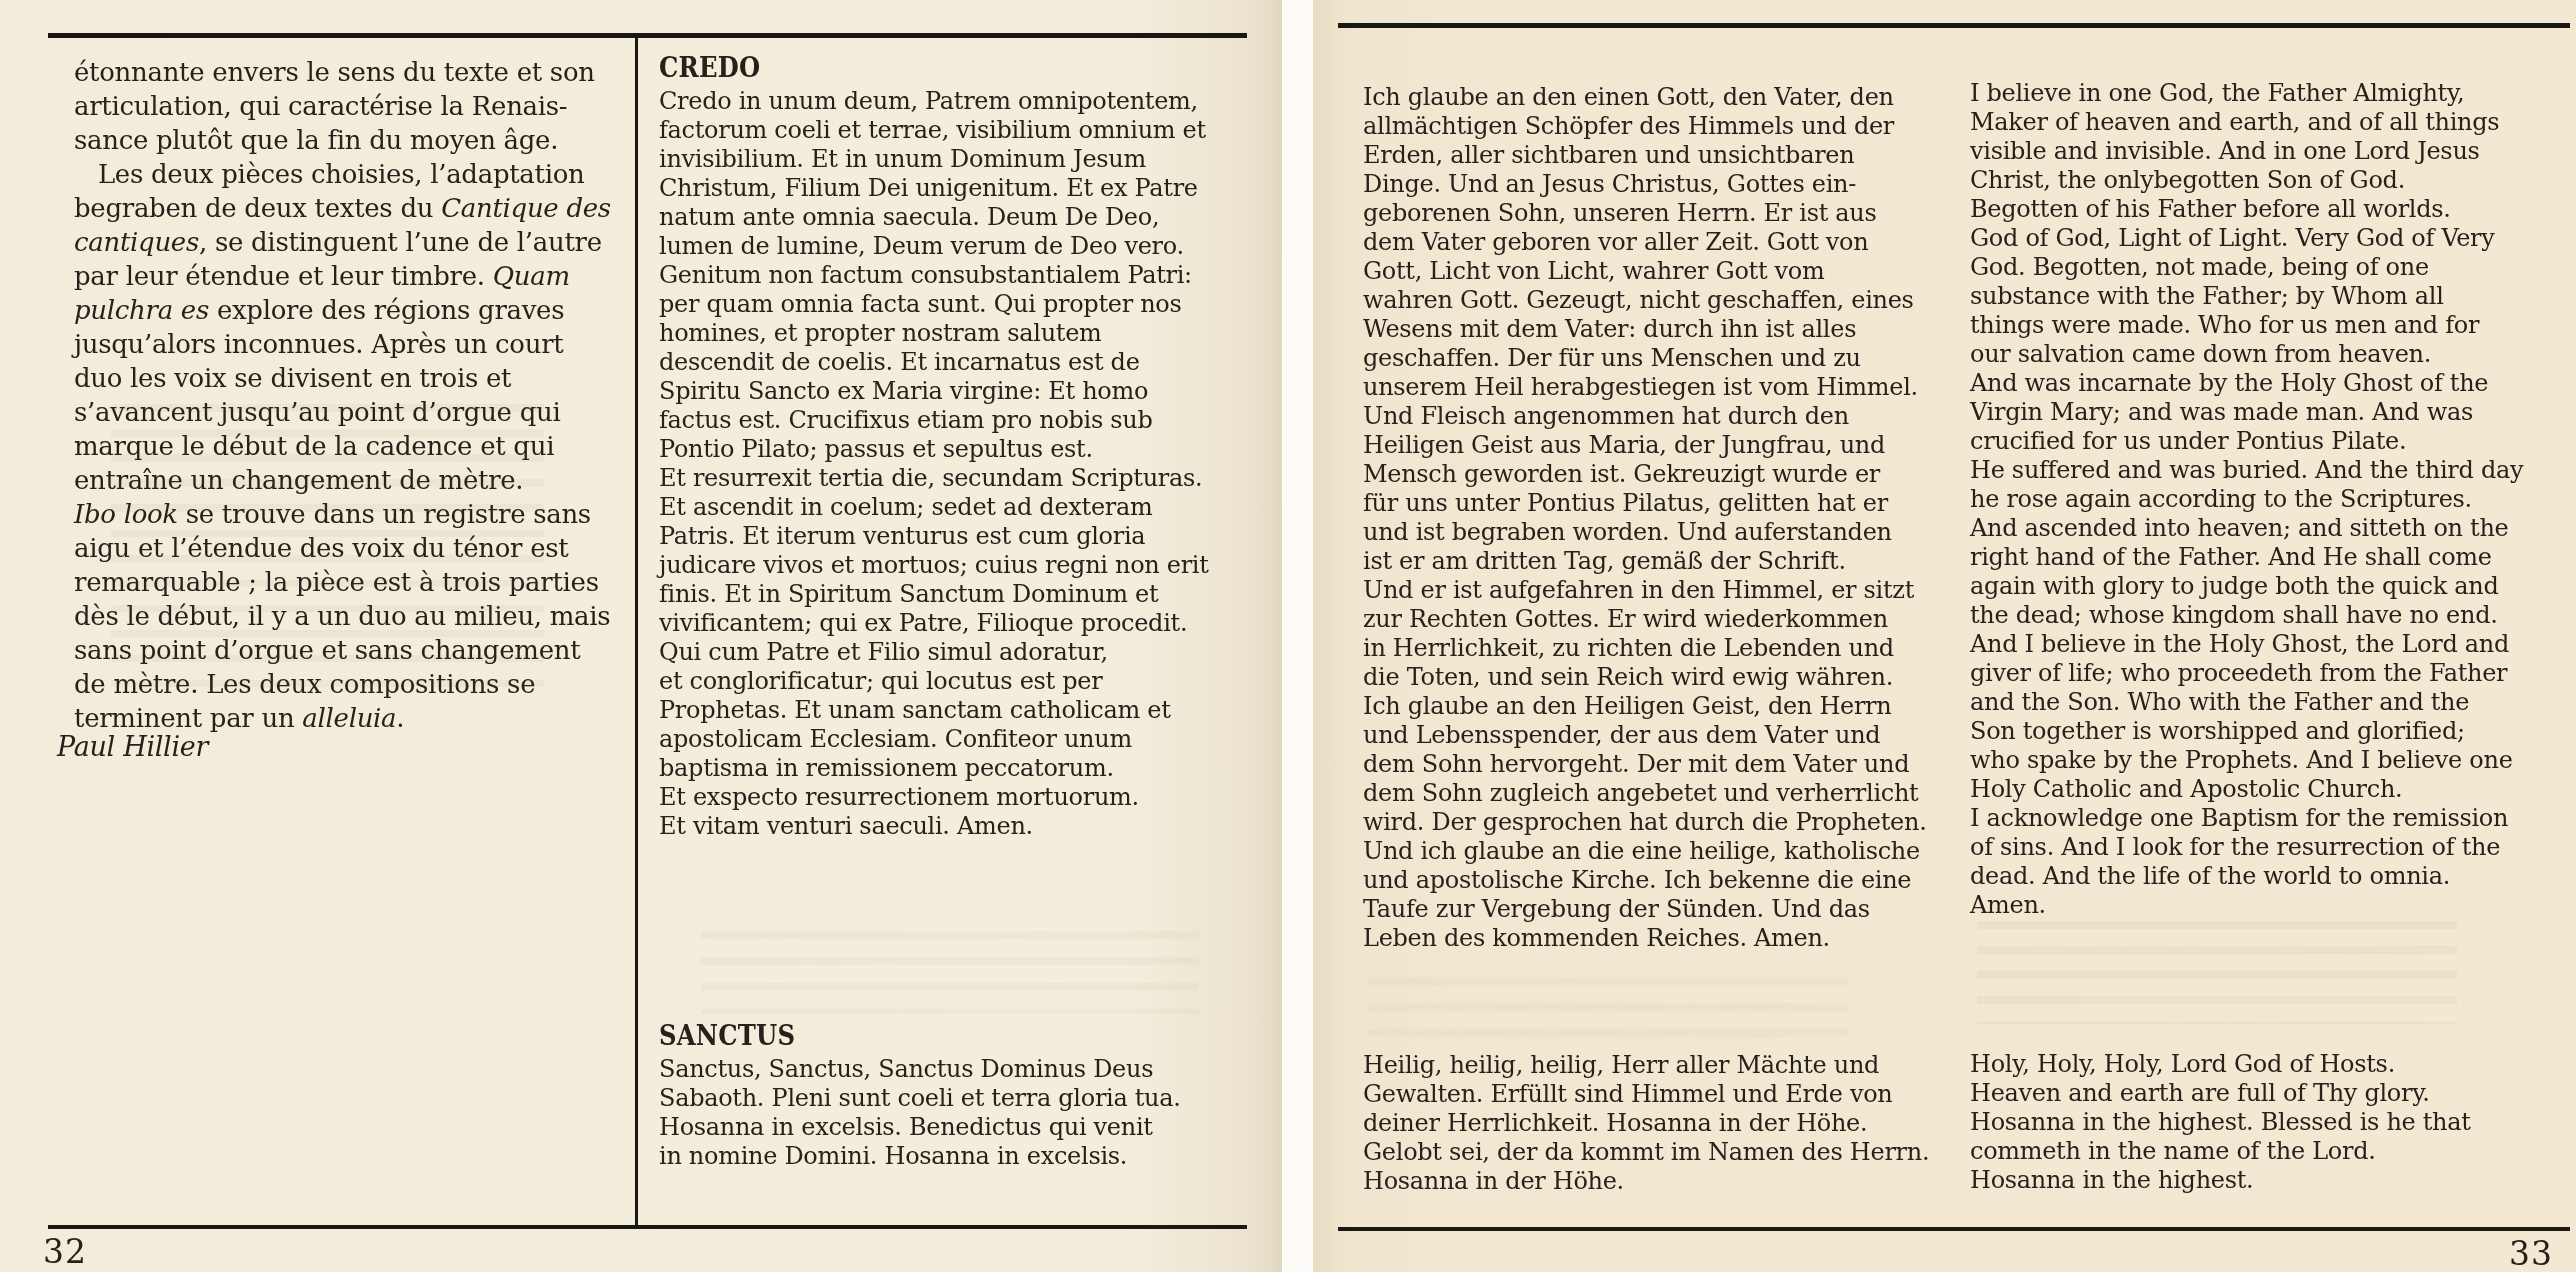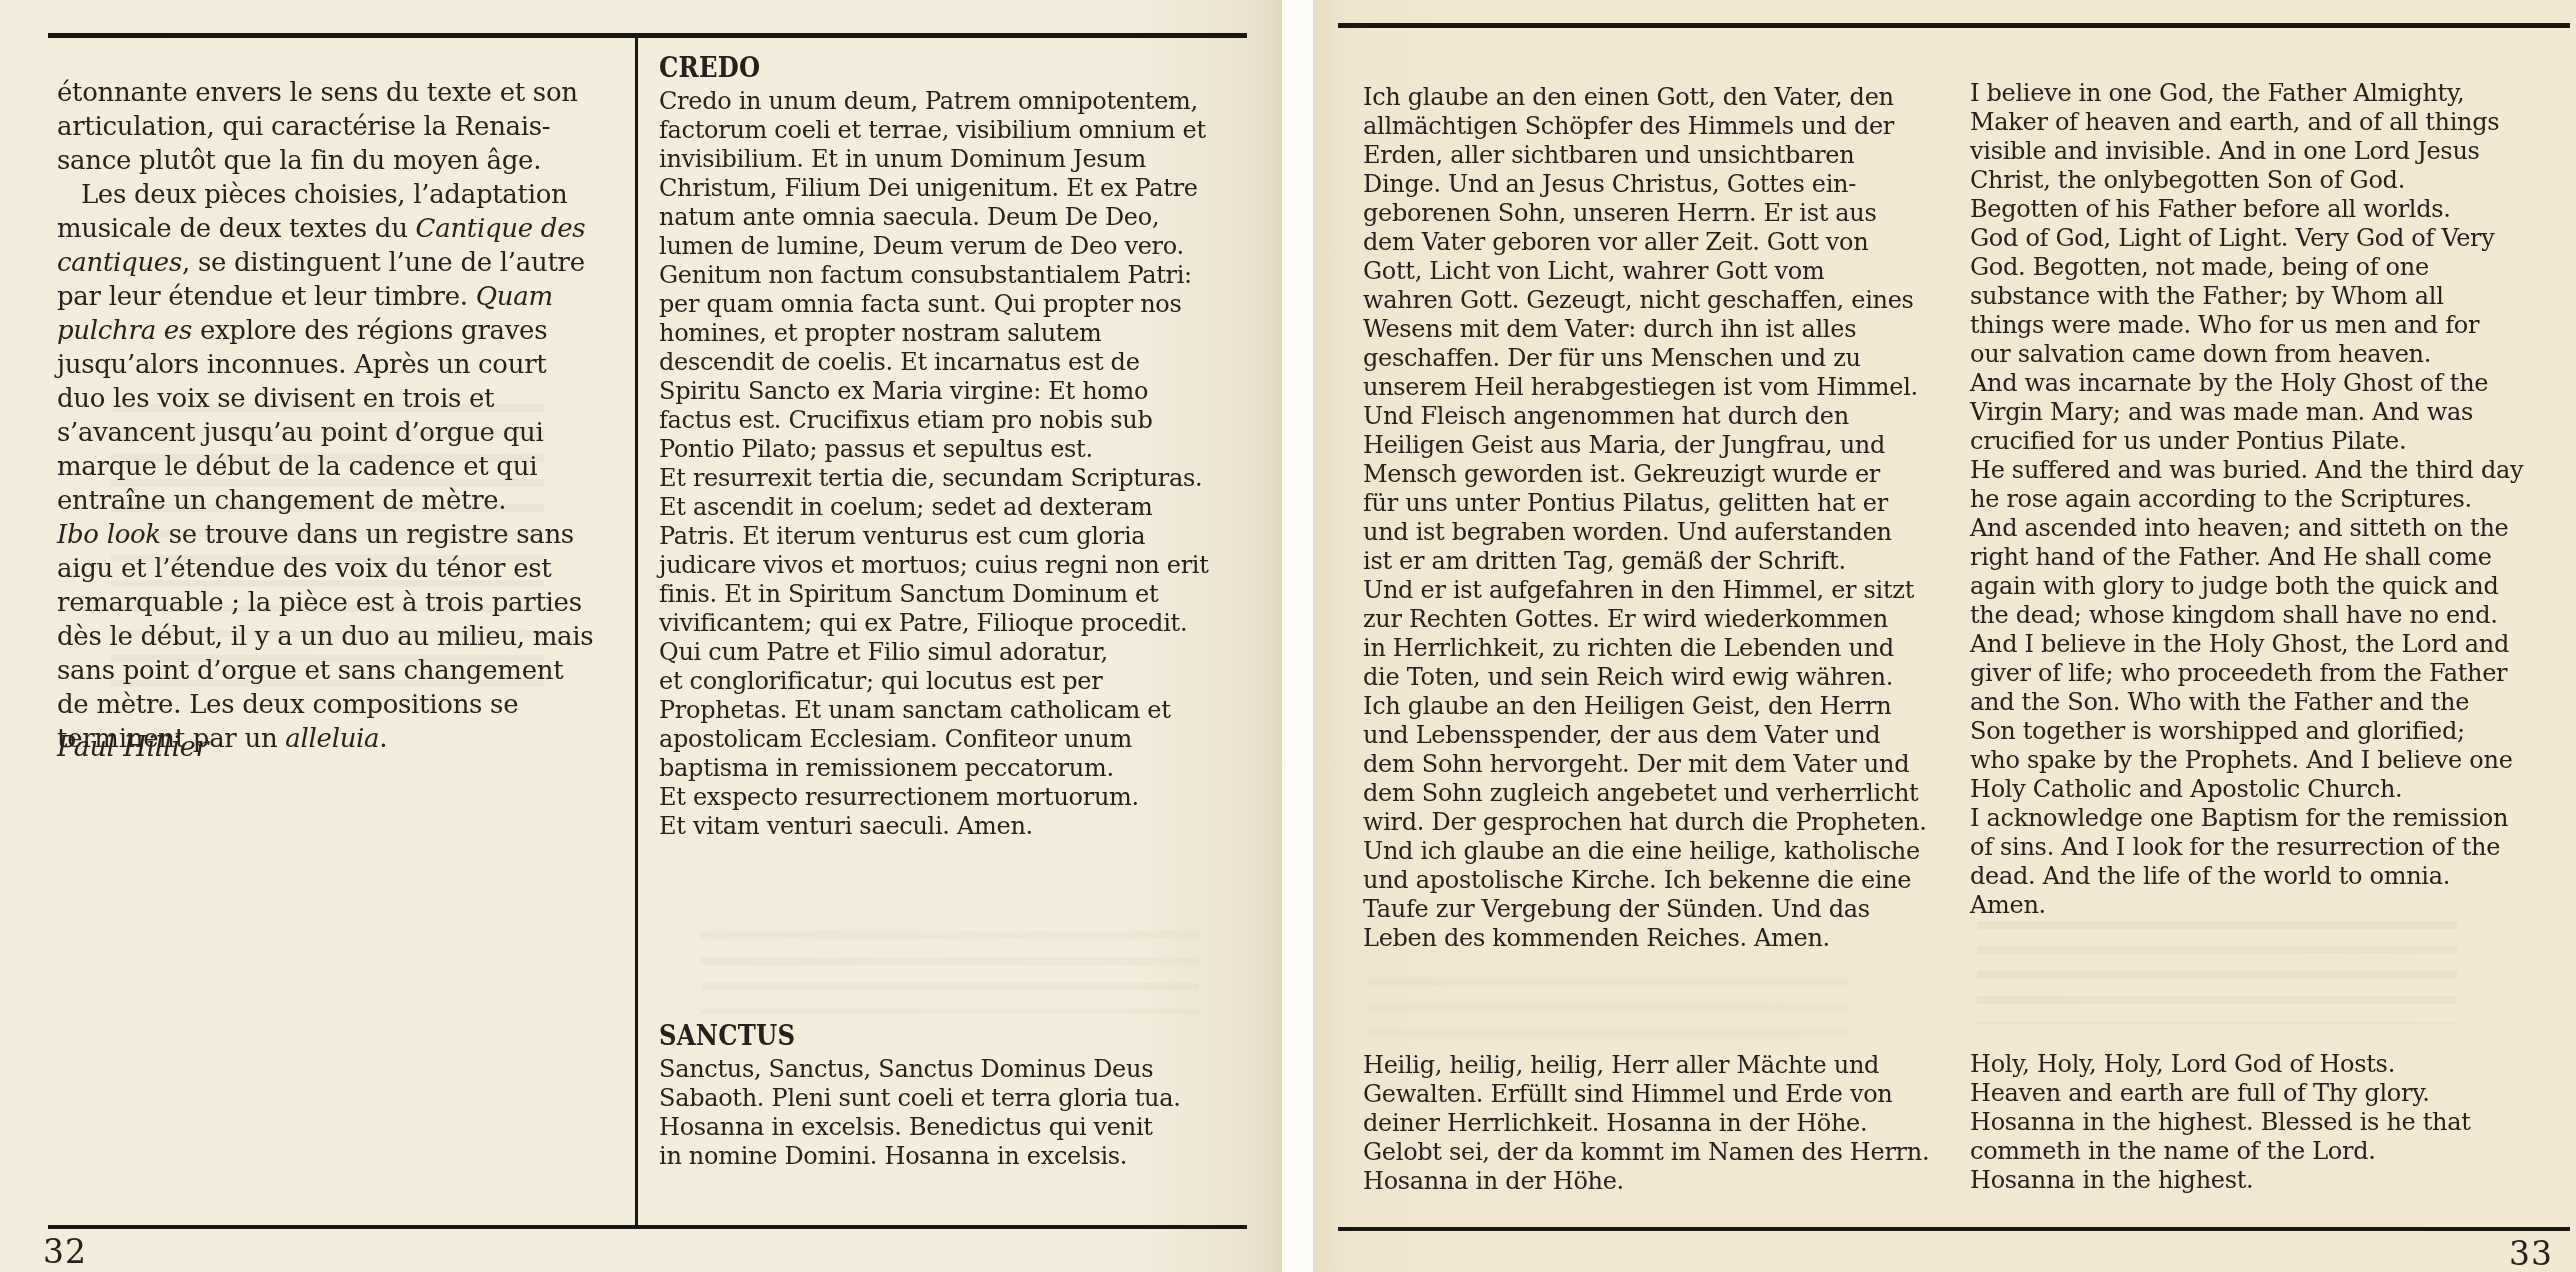--- a/index.html
+++ b/index.html
@@ -30,26 +30,26 @@
 </head>
 <body>
 
 <div class="stage">
 
   <div class="page page-left">
     <div class="rule" style="left:48px;top:33px;width:1199px;height:4.6px;"></div>
     <div class="rule" style="left:635px;top:33px;width:2.8px;height:1195px;"></div>
     <div class="rule" style="left:48px;top:1225px;width:1199px;height:3.7px;"></div>
 
-    <div class="col fr" style="left:57px;top:55px;width:572px;margin-top:20px;">
+    <div class="col fr" style="left:74px;top:55px;width:572px;">
         <div class="line">étonnante envers le sens du texte et son</div>
         <div class="line">articulation, qui caractérise la Renais-</div>
         <div class="line">sance plutôt que la fin du moyen âge.</div>
         <div class="line">&nbsp;&nbsp;&nbsp;Les deux pièces choisies, l’adaptation</div>
-        <div class="line"><span>musicale de deux textes du </span><i>Cantique des</i></div>
+        <div class="line"><span>begraben de deux textes du </span><i>Cantique des</i></div>
         <div class="line"><i>cantiques</i><span>, se distinguent l’une de l’autre</span></div>
         <div class="line"><span>par leur étendue et leur timbre. </span><i>Quam</i></div>
         <div class="line"><i>pulchra es</i><span> explore des régions graves</span></div>
         <div class="line">jusqu’alors inconnues. Après un court</div>
         <div class="line">duo les voix se divisent en trois et</div>
         <div class="line">s’avancent jusqu’au point d’orgue qui</div>
         <div class="line">marque le début de la cadence et qui</div>
         <div class="line">entraîne un changement de mètre.</div>
         <div class="line"><i>Ibo look</i><span> se trouve dans un registre sans</span></div>
         <div class="line">aigu et l’étendue des voix du ténor est</div>

